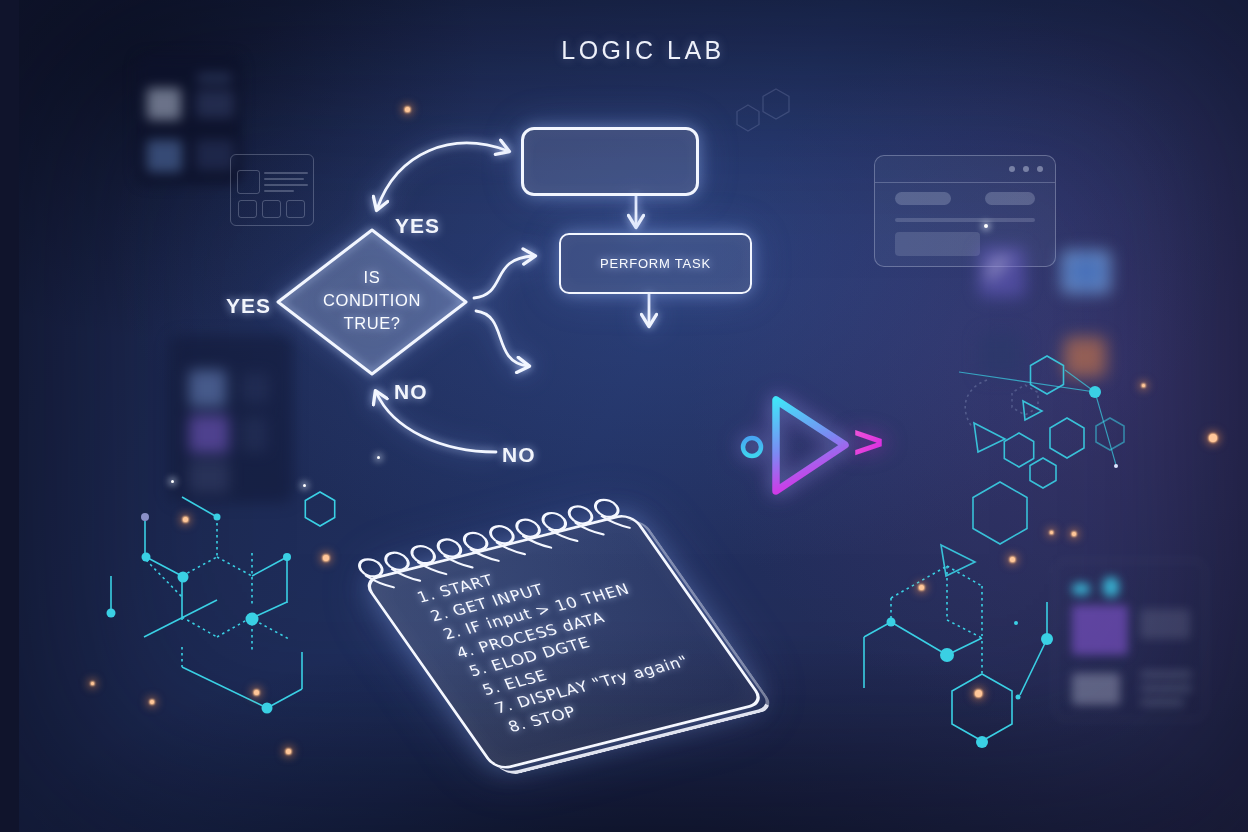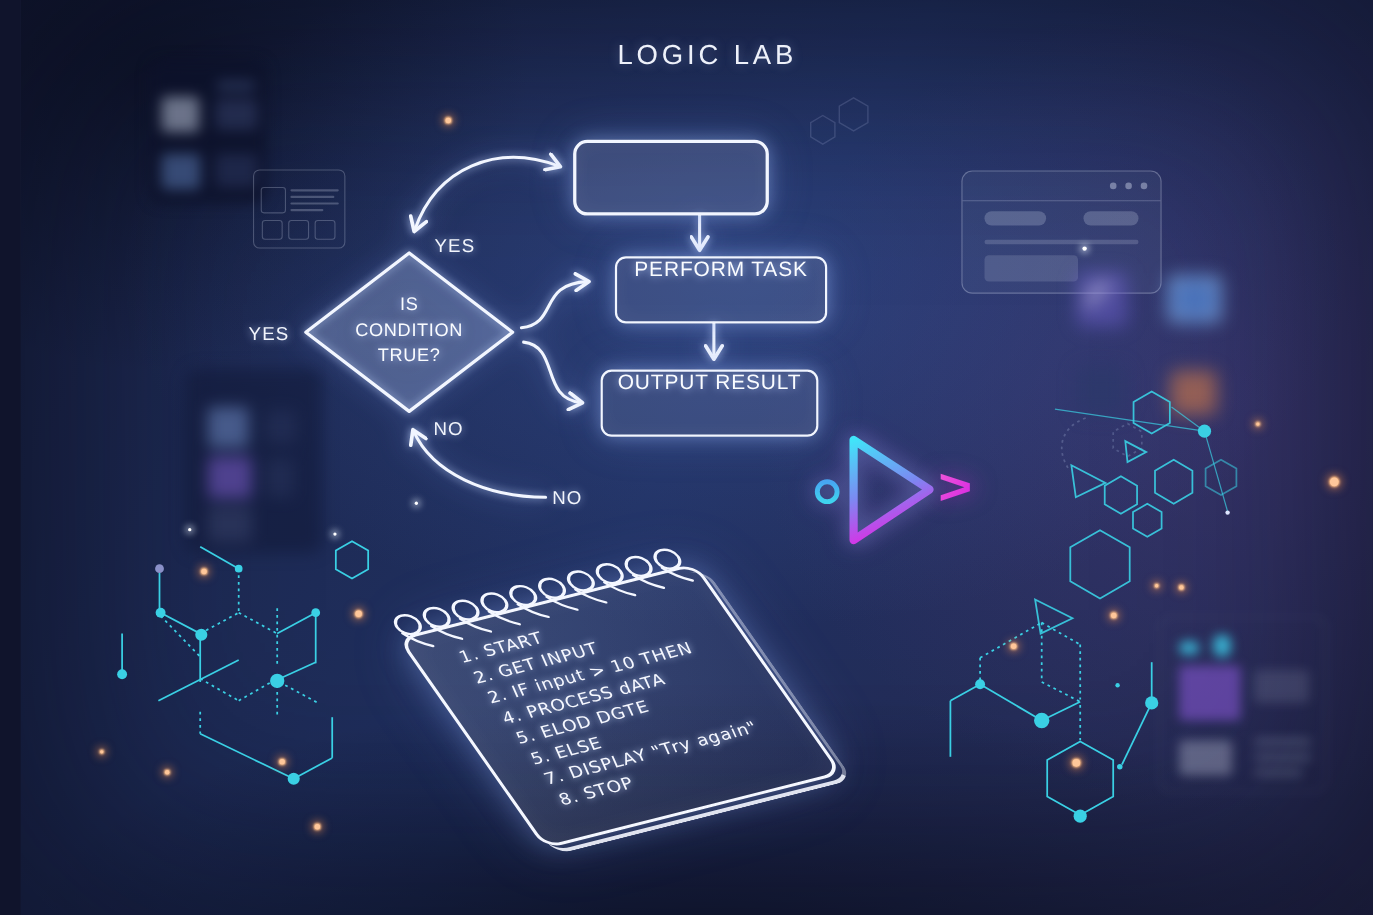--- a/index.html
+++ b/index.html
@@ -48,28 +48,28 @@
   .faint path{fill:none;stroke:rgba(160,170,210,0.22);stroke-width:1.3;}
   
   .title{left:50%;top:36px;transform:translateX(-50%);color:#eef1fa;font-size:25px;
     letter-spacing:3.5px;font-weight:500;text-shadow:0 0 10px rgba(180,200,255,0.35);}
   
   .flow-svg{left:0;top:0;filter:drop-shadow(0 0 4px rgba(190,210,255,0.85)) drop-shadow(0 0 13px rgba(120,150,230,0.45));}
   .fl{fill:none;stroke:#f2f6ff;stroke-width:2.8;stroke-linecap:round;}
   .fdiamond{fill:rgba(216,228,255,0.13);stroke:#f2f6ff;stroke-width:3;stroke-linejoin:round;}
   .fbox{border:2.5px solid #f2f6ff;border-radius:10px;background:rgba(205,220,255,0.12);
     box-shadow:0 0 16px rgba(160,190,255,0.45),0 0 42px rgba(120,150,230,0.22),inset 0 0 18px rgba(255,255,255,0.05);
-    display:flex;justify-content:center;color:#fafcff;font-size:19px;
+    display:flex;align-items:center;justify-content:center;color:#fafcff;font-size:13px;
     letter-spacing:0.8px;text-shadow:0 0 8px rgba(190,210,255,0.9);}
   .fstart{left:502px;top:127px;width:172px;height:63px;border-radius:13px;border-width:3px;background:rgba(205,220,255,0.16);}
   .fperform{left:540px;top:233px;width:189px;height:57px;}
   .foutput{left:527px;top:336px;width:194px;height:57px;}
   .fdtext{left:278px;top:266px;width:150px;text-align:center;color:#fafcff;font-size:16.5px;
     line-height:23px;letter-spacing:0.6px;text-shadow:0 0 8px rgba(190,210,255,0.9);}
-  .flabel{position:absolute;color:#f2f5fc;font-size:17px;font-weight:400;letter-spacing:1px;
+  .flabel{position:absolute;color:#f2f5fc;font-size:21px;font-weight:700;letter-spacing:1px;
     text-shadow:0 0 8px rgba(190,210,255,0.8);}
   
   .and-text{left:766px;top:308px;font-size:48px;font-weight:500;letter-spacing:2px;
     background:linear-gradient(180deg,#55e8fb 10%,#29b0ee 95%);-webkit-background-clip:text;background-clip:text;color:transparent;
     filter:drop-shadow(0 0 12px rgba(60,210,250,0.5));}
   .not-text{left:747px;top:520px;font-size:44px;font-weight:500;letter-spacing:2px;
     background:linear-gradient(90deg,#3fe3f7 0%,#52b4f2 45%,#a64ae8 75%,#d62fe0 100%);-webkit-background-clip:text;background-clip:text;color:transparent;
     filter:drop-shadow(0 0 12px rgba(140,120,250,0.5));}
   .chev{left:836px;top:415px;font-size:46px;font-weight:700;transform:scaleX(1.15);
     background:linear-gradient(120deg,#f45fd5 0%,#d21fe6 100%);-webkit-background-clip:text;background-clip:text;color:transparent;
@@ -271,23 +271,20 @@
     <path class="fl" d="M489,151 C433,130 378,152 358,209" marker-start="url(#arw)" marker-end="url(#arw)"></path>
     <path class="fl" d="M455,298 C489,294 470,258 515,256" marker-end="url(#arw)"></path>
     <path class="fl" d="M457,311 C490,315 472,362 509,366" marker-end="url(#arw)"></path>
     <path class="fl" d="M477,452 C423,452 374,430 357,392" marker-end="url(#arw)"></path>
   </svg>
 
   <div class="abs fbox fstart"></div>
   <div class="abs fbox fperform">
     <span>PERFORM TASK</span>
   </div>
-  <div class="abs fbox foutput">
-    <span>OUTPUT RESULT</span>
-  </div>
   <div class="abs fdtext">
     <div>IS</div>
     <div>CONDITION</div>
     <div>TRUE?</div>
   </div>
   <div class="flabel" style="left:207px;top:294px;">YES</div>
   <div class="flabel" style="left:376px;top:214px;">YES</div>
   <div class="flabel" style="left:375px;top:380px;">NO</div>
   <div class="flabel" style="left:483px;top:443px;">NO</div>
 

